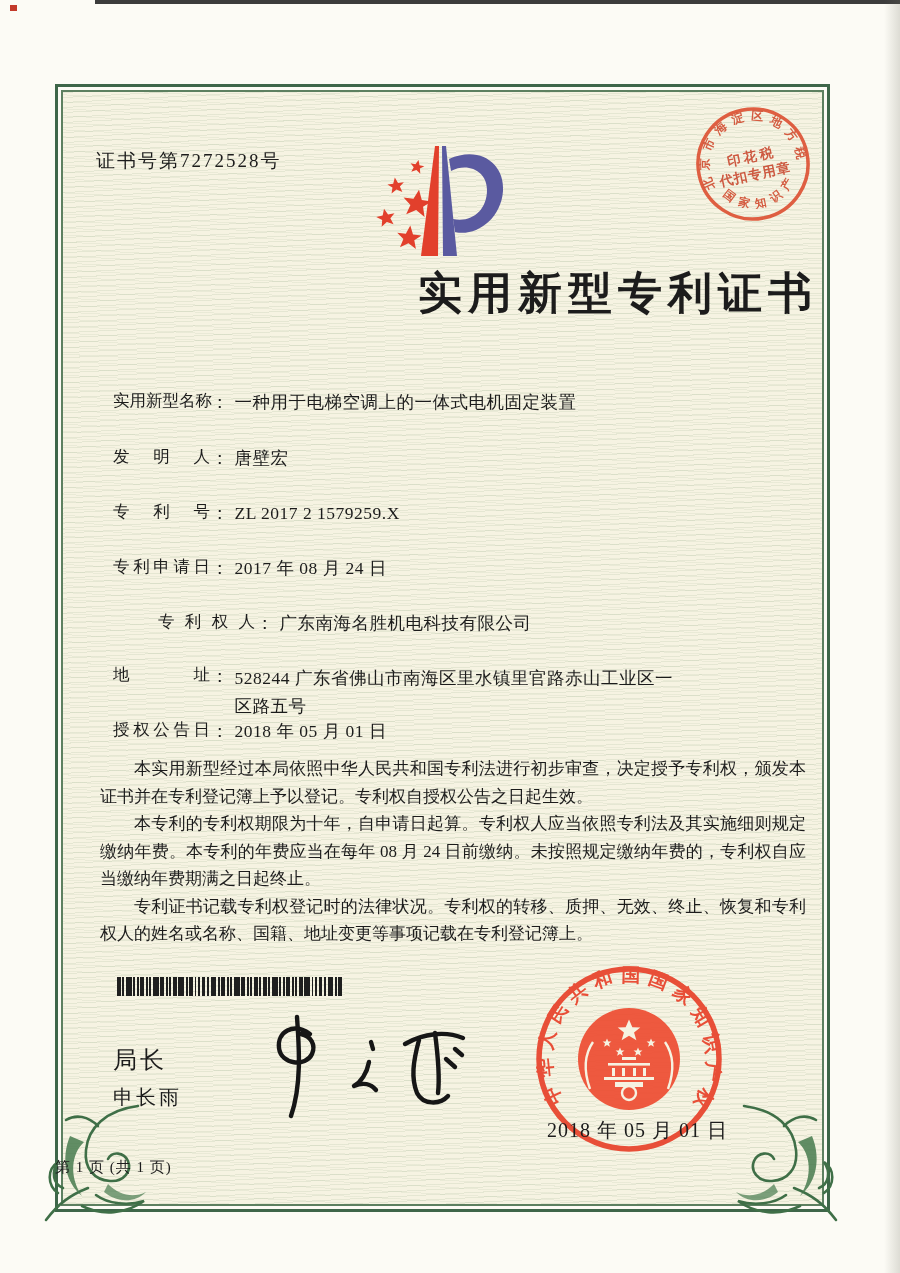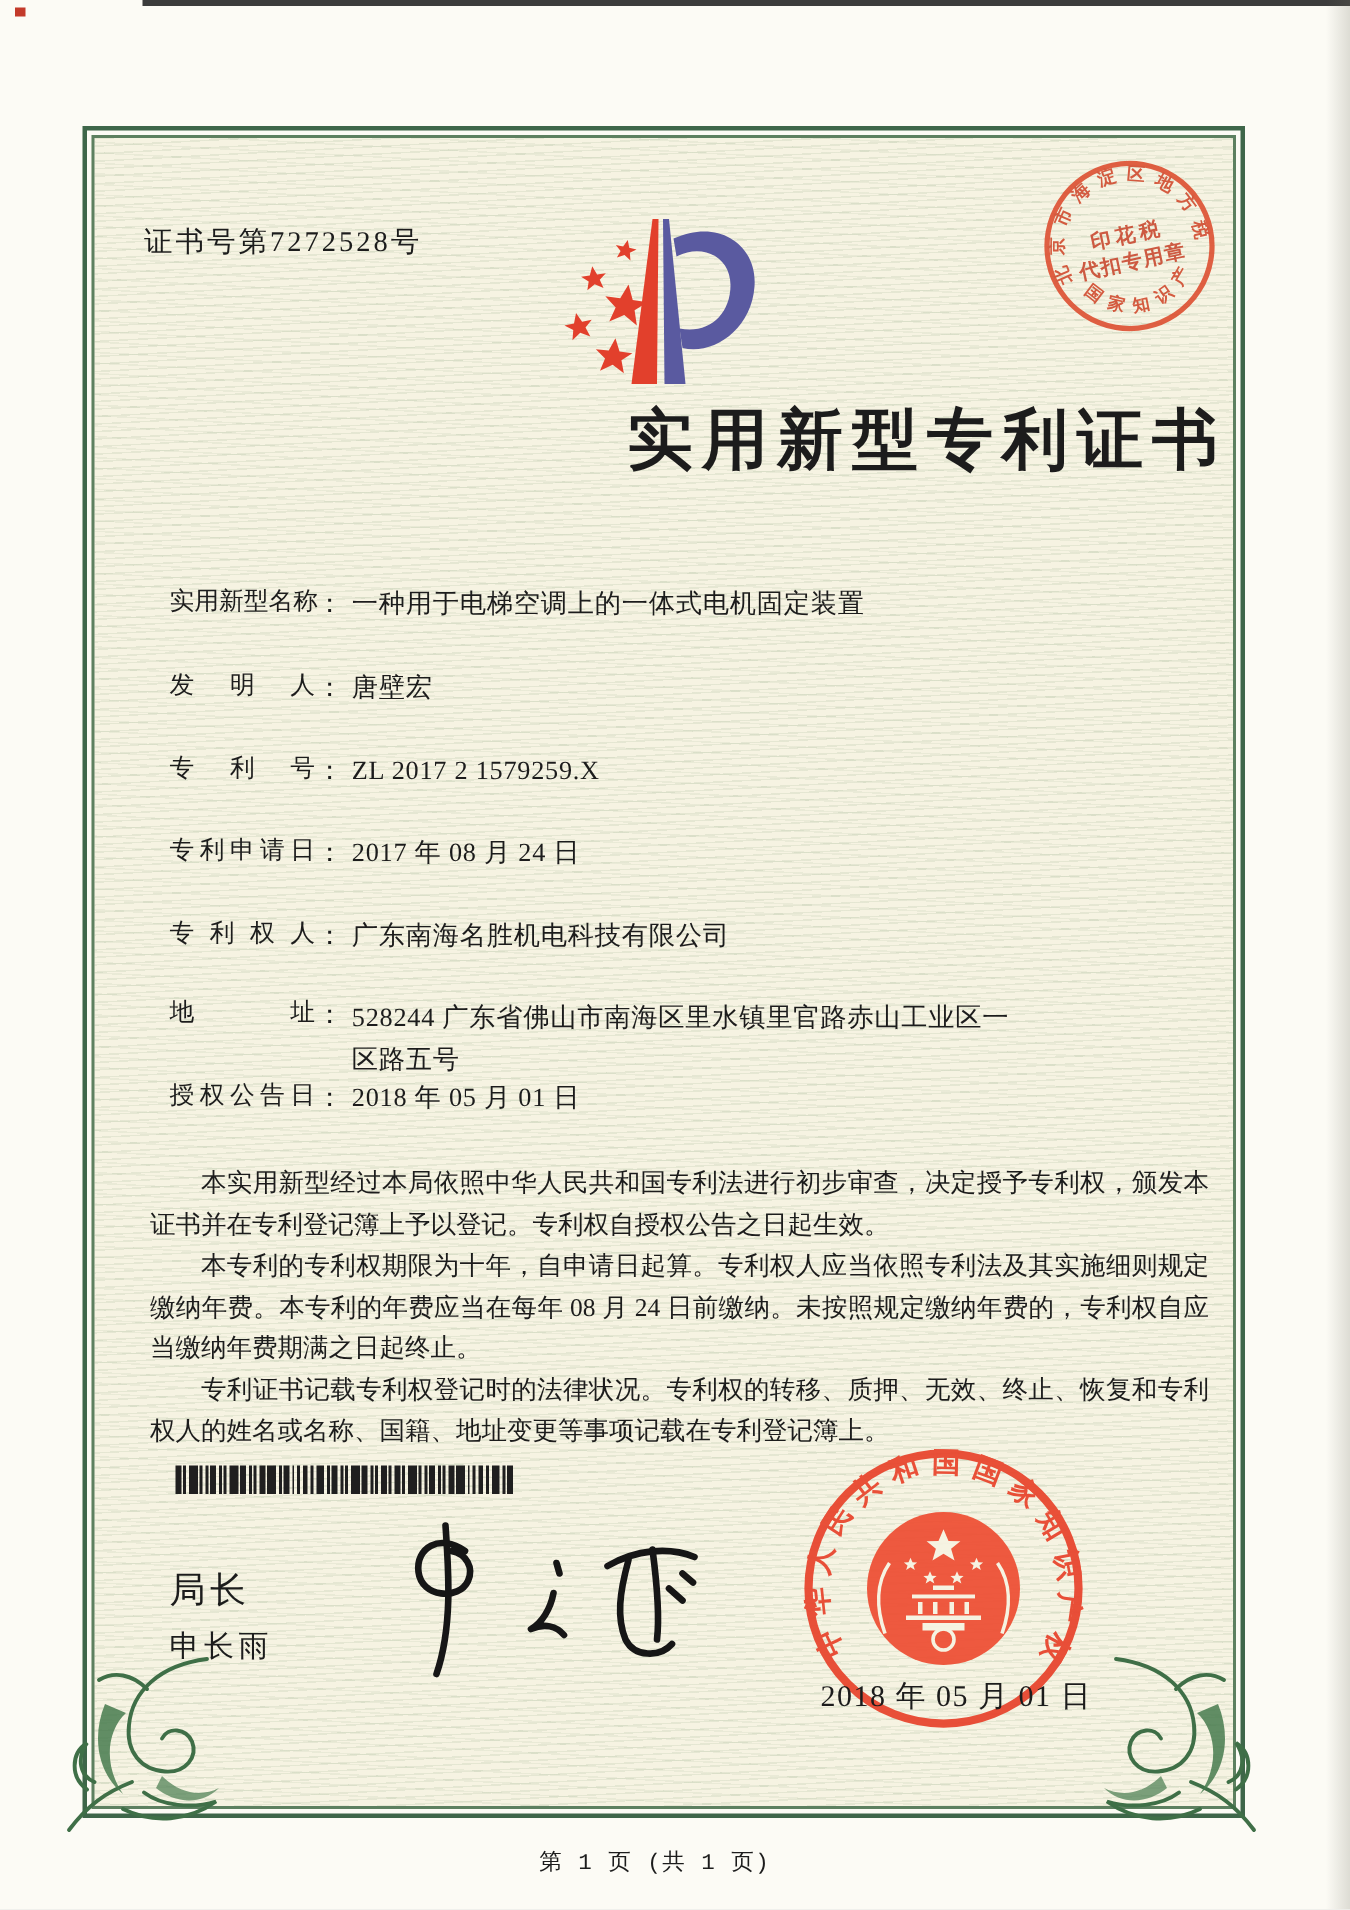--- a/index.html
+++ b/index.html
@@ -22,33 +22,33 @@
   .title{position:absolute;left:55px;top:264px;width:763px;text-align:right;font-size:44px;
          font-weight:700;letter-spacing:6px;z-index:3;}
   .field{position:absolute;left:113px;font-size:17.5px;z-index:3;white-space:nowrap;}
   .lbl{display:inline-block;width:97px;font-size:16.5px;text-align:justify;text-align-last:justify;
        vertical-align:top;}
   .colon{margin:0 6px 0 1px;}
   .val{letter-spacing:.5px;}
   .val-wrap{display:inline-block;vertical-align:top;width:445px;white-space:normal;
             line-height:28px;letter-spacing:.5px;}
   .body-text{position:absolute;left:100px;top:755px;width:706px;font-size:17px;
-             line-height:27.5px;z-index:3;text-align:justify;margin-top:20px;}
+             line-height:27.5px;z-index:3;text-align:justify;}
   .body-text p{margin:0;text-indent:2em;}
   .barcode{position:absolute;left:117px;top:977px;width:226px;height:19px;z-index:3;
            display:flex;align-items:stretch;}
   .barcode div{background:#1f1f1f;height:100%;}
   .signer-title{position:absolute;left:113px;top:1044px;font-size:24px;letter-spacing:3px;z-index:3;}
   .signer-name{position:absolute;left:113px;top:1084px;font-size:20px;letter-spacing:3px;z-index:3;}
   .signature{position:absolute;left:250px;top:1012px;z-index:4;}
   .tax-stamp{position:absolute;left:677px;top:88px;z-index:4;}
   .big-seal{position:absolute;left:529px;top:959px;z-index:3;}
   .seal-date{position:absolute;left:547px;top:1117px;font-size:20px;letter-spacing:1px;z-index:5;}
-  .footer{position:absolute;left:55px;top:1232px;width:763px;text-align:center;font-size:15px;
-          letter-spacing:1px;z-index:3;font-family:Liberation Mono, monospace;}
+  .footer{position:absolute;left:55px;top:1158px;width:763px;font-size:15px;
+          letter-spacing:1px;z-index:3;}
 </style>
 </head>
 <body>
 
 <div class="page">
 
   <div class="scan-strip"></div>
   <div class="scan-dot"></div>
   <div class="right-shade"></div>
 
@@ -122,21 +122,21 @@
   </div>
   <div class="field" style="top:446px;">
     <span class="lbl">发明人</span><span class="colon">：</span><span class="val">唐壁宏</span>
   </div>
   <div class="field" style="top:501px;">
     <span class="lbl">专利号</span><span class="colon">：</span><span class="val">ZL 2017 2 1579259.X</span>
   </div>
   <div class="field" style="top:556px;">
     <span class="lbl">专利申请日</span><span class="colon">：</span><span class="val">2017 年 08 月 24 日</span>
   </div>
-  <div class="field" style="top:611px;">
+  <div class="field" style="top:611px;margin-left:45px;">
     <span class="lbl">专利权人</span><span class="colon">：</span><span class="val">广东南海名胜机电科技有限公司</span>
   </div>
   <div class="field" style="top:664px;">
     <span class="lbl">地址</span><span class="colon">：</span><span class="val-wrap">528244 广东省佛山市南海区里水镇里官路赤山工业区一区路五号</span>
   </div>
   <div class="field" style="top:719px;">
     <span class="lbl">授权公告日</span><span class="colon">：</span><span class="val">2018 年 05 月 01 日</span>
   </div>
 
   <div class="body-text">

